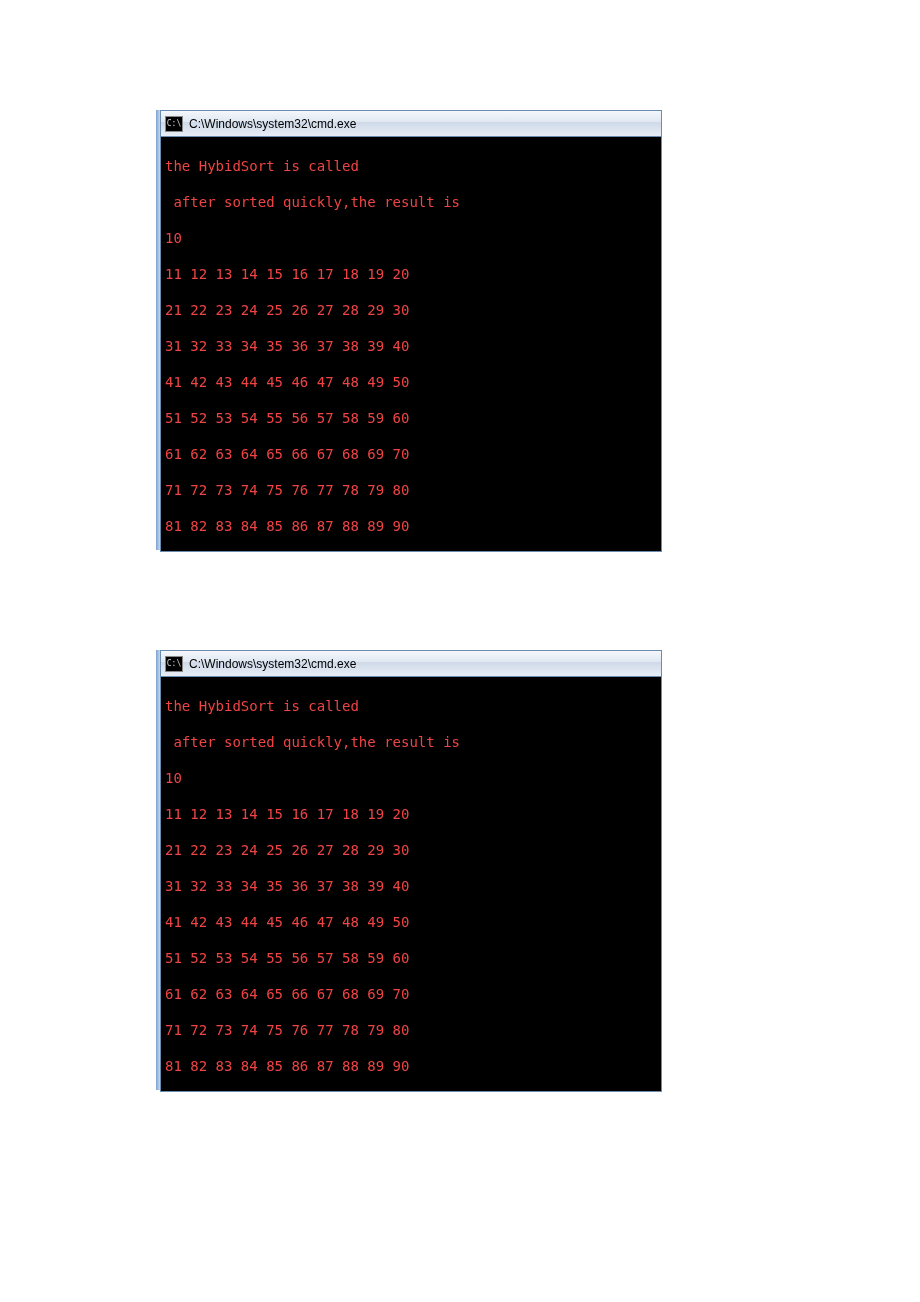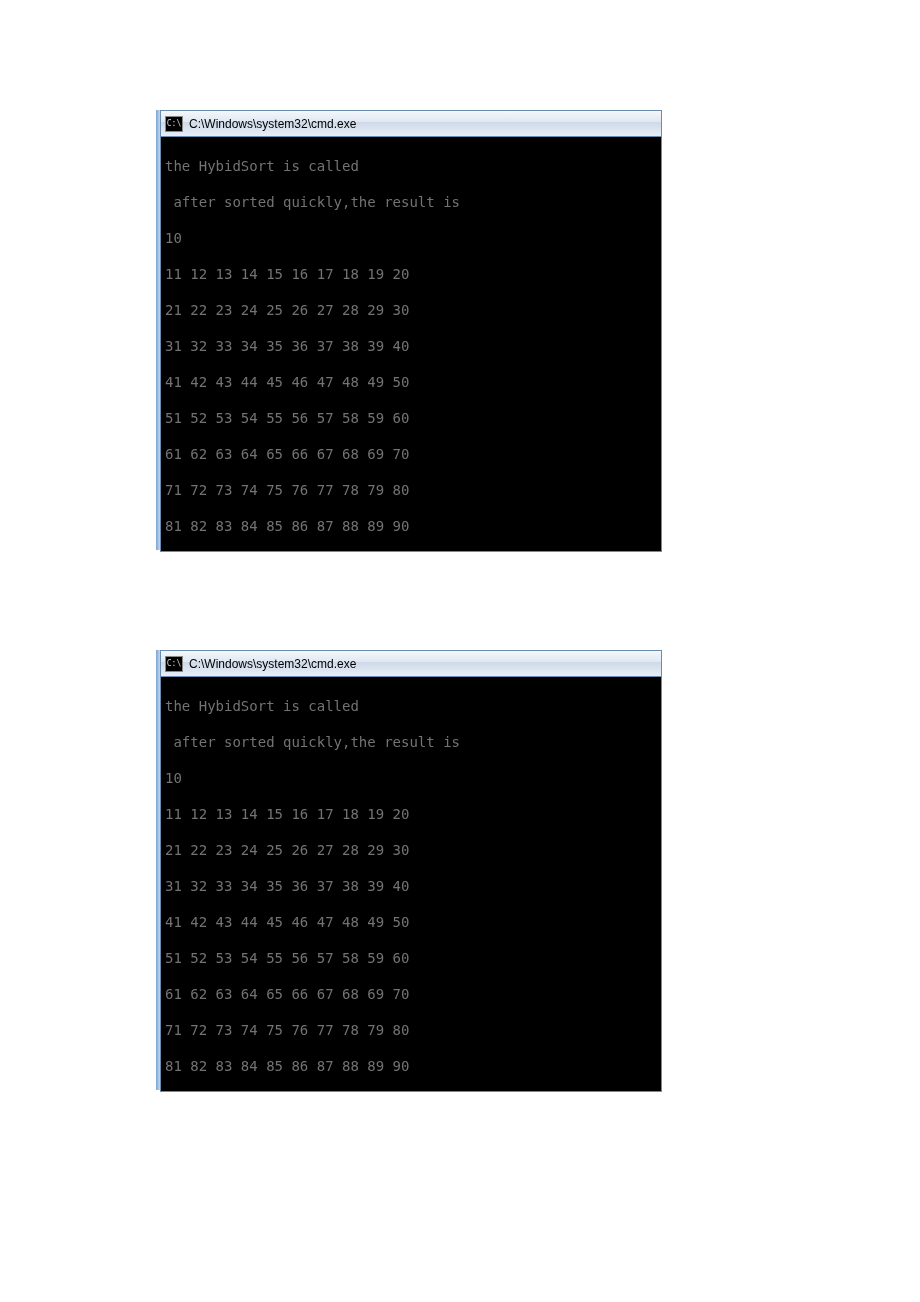--- a/index.html
+++ b/index.html
@@ -54,21 +54,21 @@
     align-items: center;
     justify-content: center;
     margin-right: 6px;
     font-size: 8px;
     color: #ccc;
     font-family: monospace;
     line-height: 1;
   }
   .console-body {
     background: #000;
-    color: #737373;
+    color: #ef4444;
     font-family: "NSimSun", "SimSun", "Consolas", monospace;
     font-size: 14px;
     line-height: 18px;
     padding: 2px 4px;
     white-space: pre;
     height: calc(100% - 26px);
     box-sizing: border-box;
     overflow: hidden;
   }
   .console-body .row-line {

